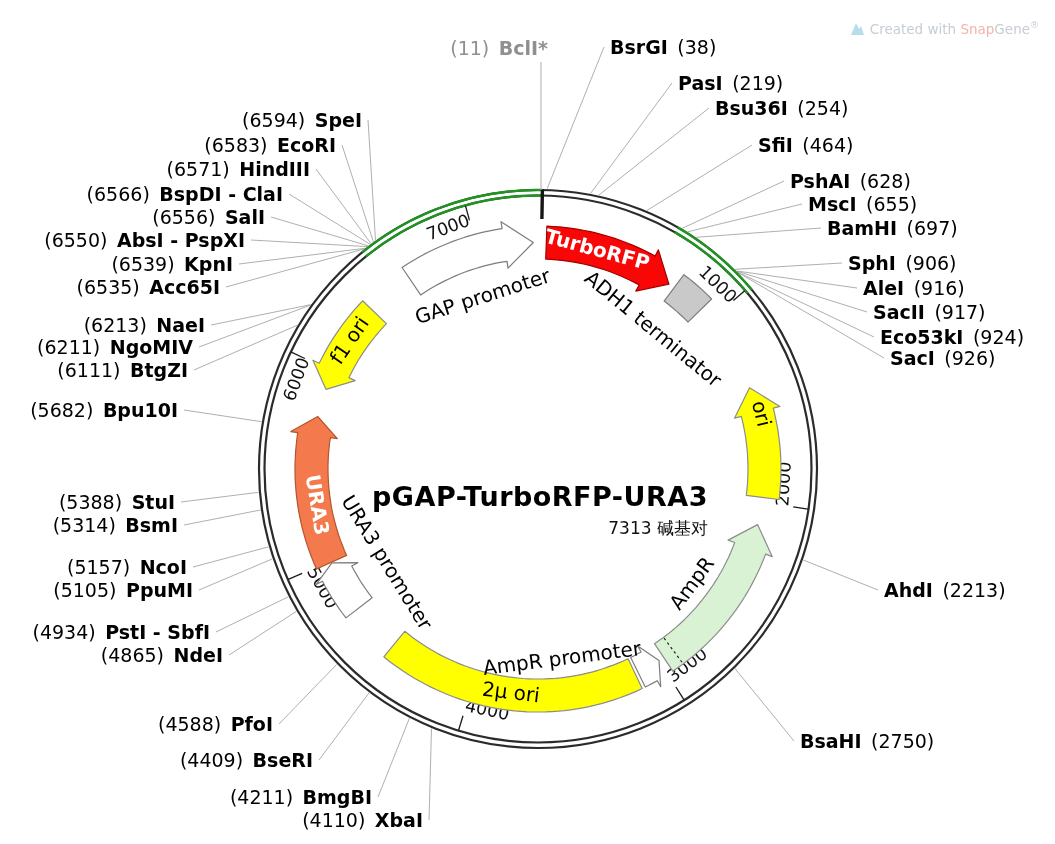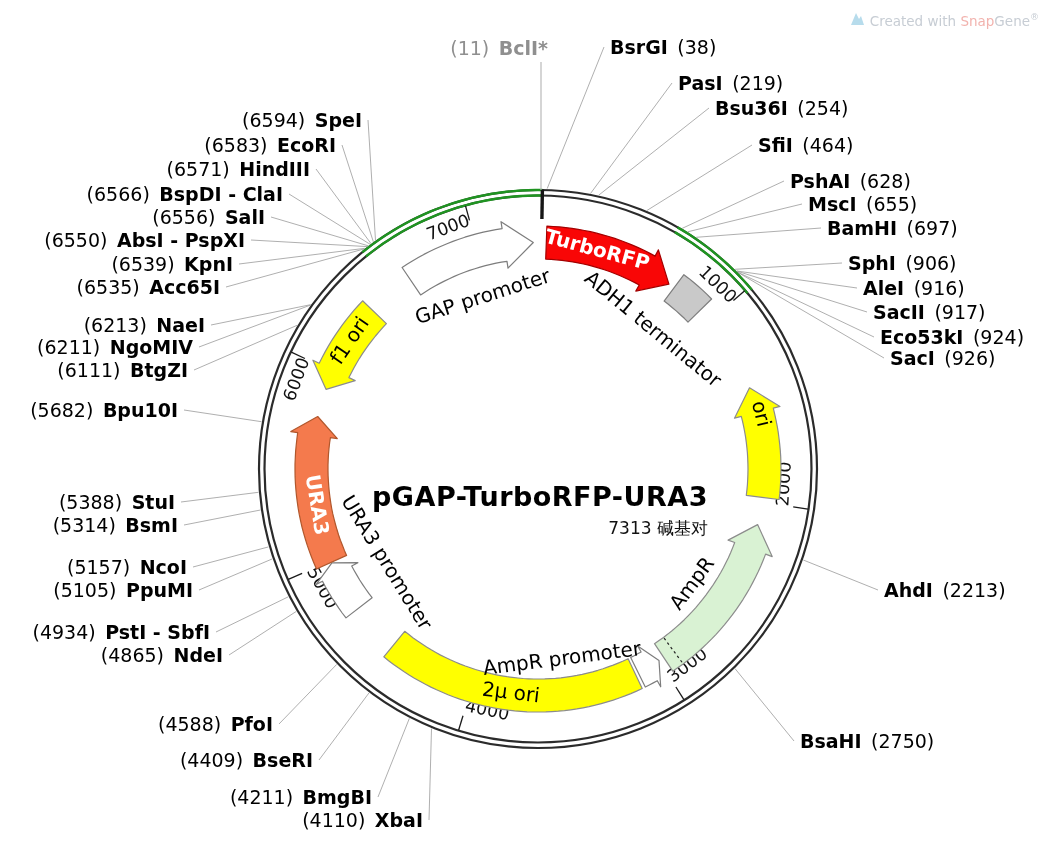--- a/index.html
+++ b/index.html
@@ -4,22 +4,22 @@
 <style>
   html,body{margin:0;padding:0;background:#ffffff;}
   body{width:1055px;height:844px;position:relative;overflow:hidden;
        font-family:"DejaVu Sans","Liberation Sans",sans-serif;}
   #map-wrap{position:absolute;left:0;top:0;width:1055px;height:844px;}
   svg text{font-family:"DejaVu Sans","Liberation Sans",sans-serif;}
   #title-block{position:absolute;left:540px;top:441px;transform:translateX(-50%);
                text-align:center;white-space:nowrap;}
   #title-block .t{font-size:27px;font-weight:bold;color:#000;letter-spacing:0.5px;margin-top:40px;}
   #title-block .s{font-size:17px;color:#111;margin-top:5px;text-align:right;}
-  #watermark{position:absolute;right:16px;top:12px;font-size:13.5px;
-             display:flex;align-items:flex-start;gap:5px;}
+  #watermark{position:absolute;right:16px;top:20px;font-size:13.5px;
+             display:flex;align-items:flex-end;gap:5px;}
   #watermark .wm-gray{color:#c7cdd4;}
   #watermark .wm-snap{color:#f2b3ae;}
   #watermark sup{font-size:9px;color:#c7cdd4;}
 </style>
 </head>
 <body>
 
 <div id="map-wrap">
   <svg id="plasmid-svg" width="1055" height="844" viewBox="0 0 1055 844">
       <circle cx="538" cy="469" r="279" fill="none" stroke="#2b2b2b" stroke-width="2.2"></circle>

